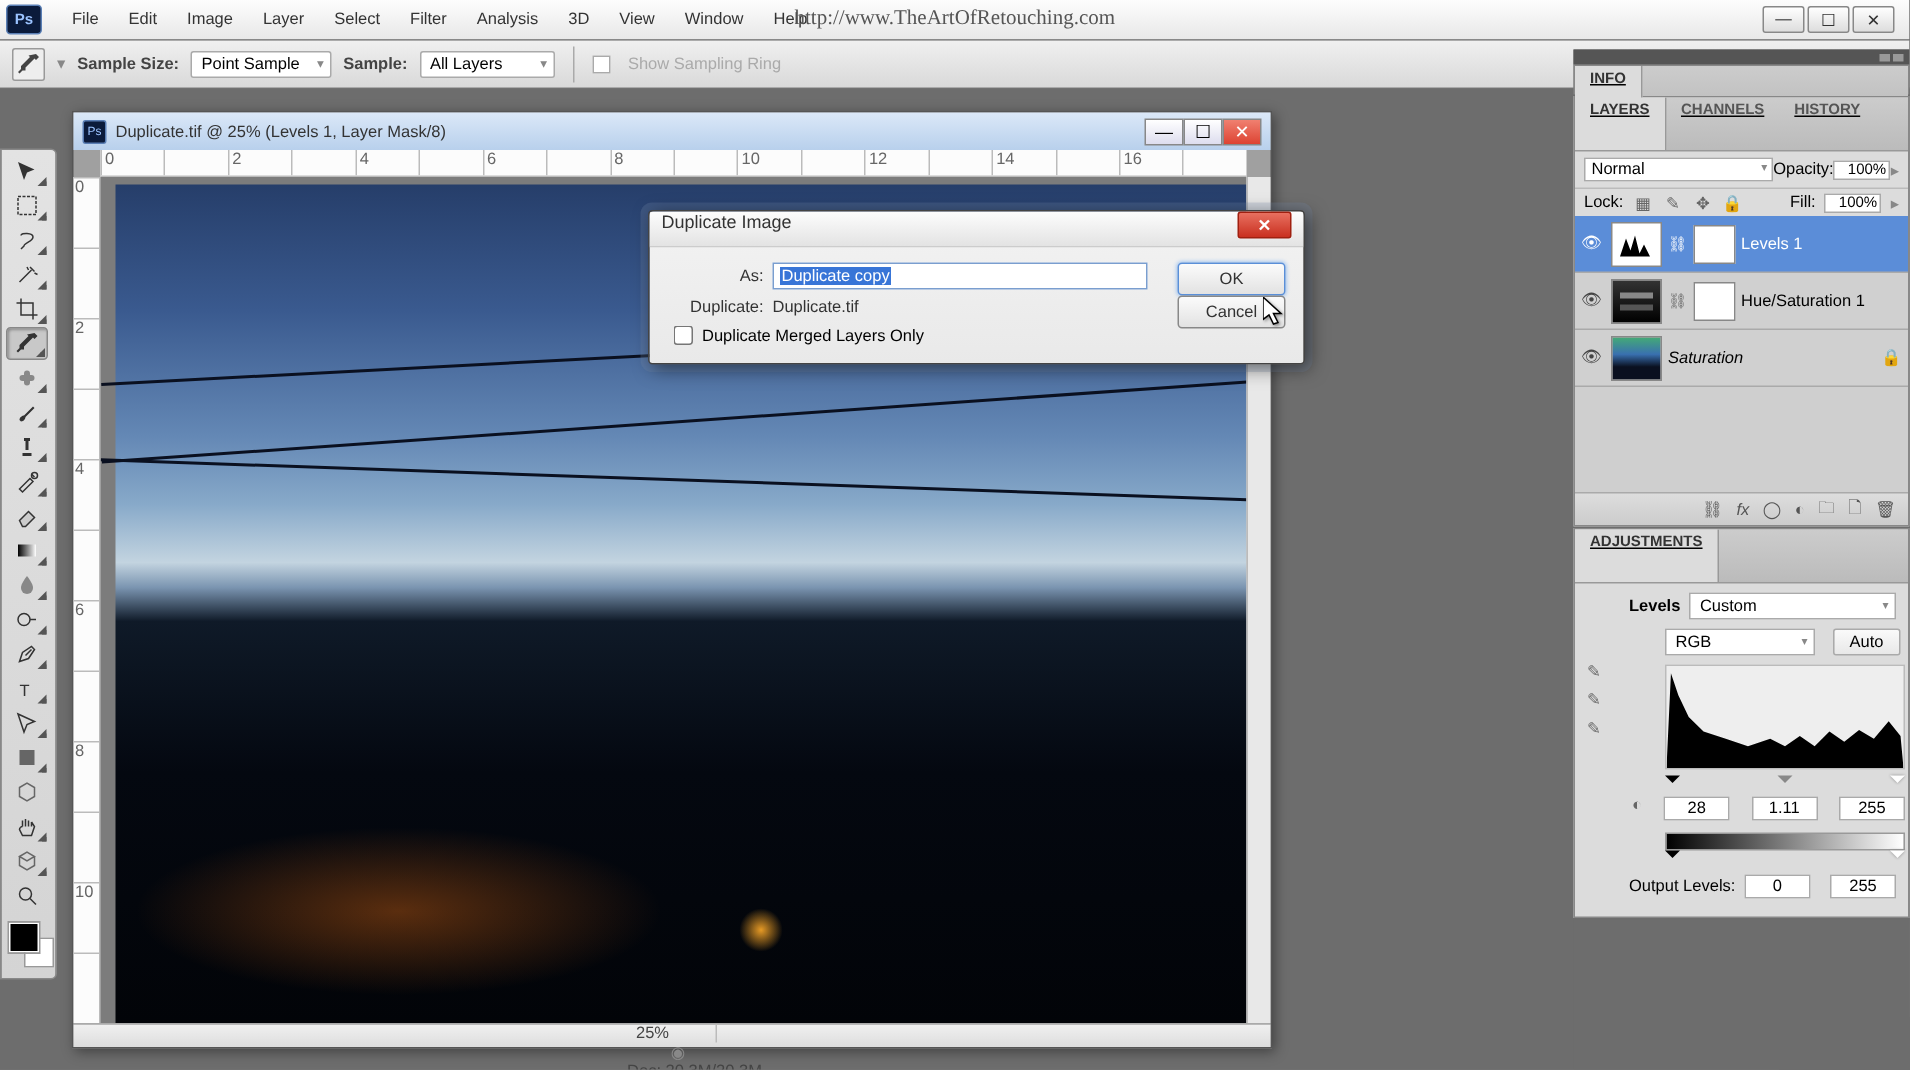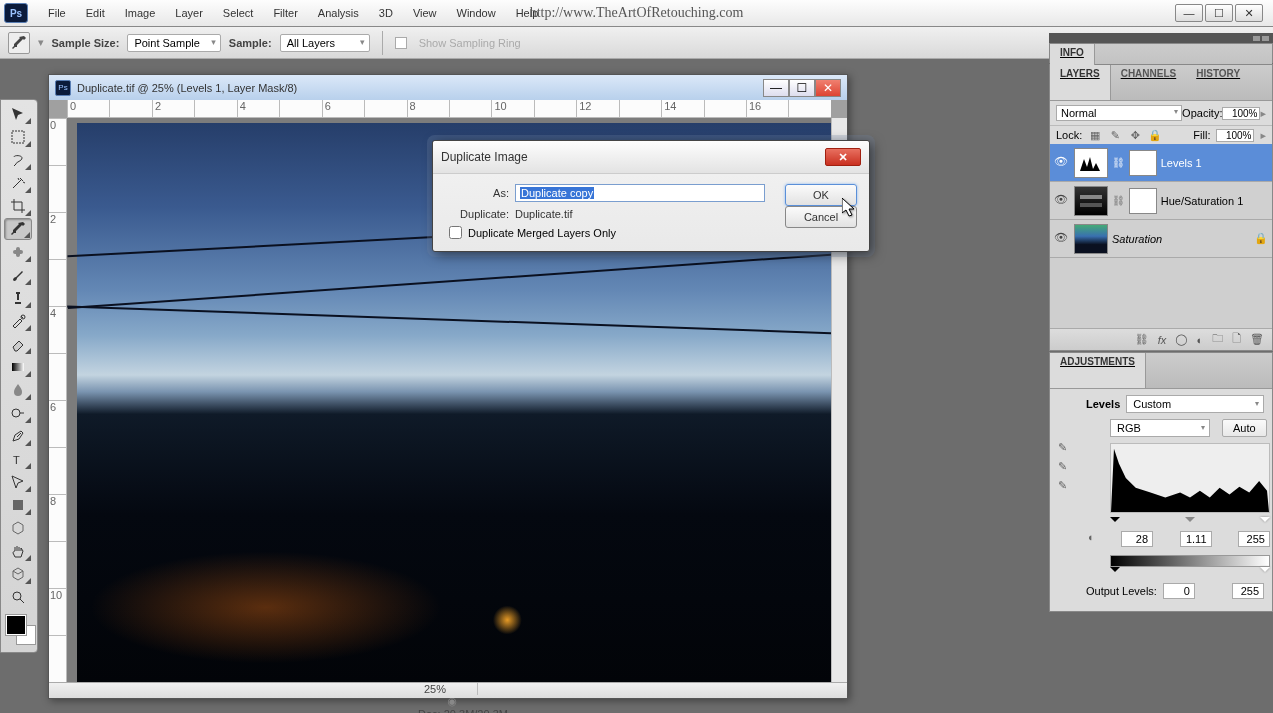--- a/index.html
+++ b/index.html
@@ -85,27 +85,27 @@
 .adj-panel .body { padding: 6px 8px; margin-left: 28px; }
 .adj-row { display: flex; align-items: center; gap: 6px; margin-bottom: 6px; }
 .adj-select { border: 1px solid #aaa; background: #fff; flex: 1; padding: 2px 16px 2px 6px; position: relative; }
 .adj-select::after { content: "▾"; position: absolute; right: 4px; color: #888; font-size: 8px; top: 3px; }
 .auto-btn { border: 1px solid #aaa; background: linear-gradient(#fafafa,#e8e8e8); padding: 2px 10px; border-radius: 2px; }
 .histo { width: 160px; height: 70px; background: #eee; border: 1px solid #bbb; margin: 4px 0 4px 24px; position: relative; overflow: hidden; }
 .histo svg { width: 100%; height: 100%; }
 .tri-row { width: 160px; margin-left: 24px; display: flex; justify-content: space-between; font-size: 9px; color: #333; }
 .tri { width: 0; height: 0; border: 5px solid transparent; }
 .num-inputs { display: flex; gap: 8px; margin: 4px 0 8px 24px; width: 160px; justify-content: space-between; }
-.num-box { border: 1px solid #aaa; background: #fff; width: 32px; padding: 1px 4px; text-align: right; }
+.num-box { border: 1px solid #aaa; background: #fff; width: 44px; padding: 1px 4px; text-align: center; }
 .grad-bar { width: 160px; height: 12px; margin-left: 24px; background: linear-gradient(90deg,#000,#fff); border: 1px solid #999; }
 .eyedrops { position: absolute; left: 8px; top: 88px; display: flex; flex-direction: column; gap: 6px; color: #666; }
 
 
 .dialog { position: absolute; left: 432px; top: 140px; width: 438px; background: linear-gradient(#f3f3f3,#e9e9e9); border: 1px solid #444; box-shadow: 3px 3px 12px rgba(0,0,0,.5), 0 0 0 5px rgba(120,140,170,.25); border-radius: 3px; z-index: 100; }
-.dlg-title { height: 24px; background: linear-gradient(#fdfdfd,#e3e3e3); display: flex; align-items: center; padding: 16px 8px; border-bottom: 1px solid #ccc; border-radius: 3px 3px 0 0; }
+.dlg-title { height: 24px; background: linear-gradient(#fdfdfd,#e3e3e3); display: flex; padding: 0 8px; border-bottom: 1px solid #ccc; border-radius: 3px 3px 0 0; }
 .dlg-title-text { flex: 1; color: #333; font-size: 12px; }
 .dlg-close { width: 36px; height: 18px; background: linear-gradient(#e87060,#c93020); border: 1px solid #a02010; border-radius: 2px; color: #fff; display: flex; align-items: center; justify-content: center; font-weight: bold; }
 .dlg-body { padding: 10px 12px 12px; position: relative; }
 .dlg-row { display: flex; align-items: center; margin-bottom: 6px; }
 .dlg-label { width: 64px; text-align: right; color: #333; margin-right: 6px; }
 .dlg-val { color: #333; }
 .dlg-input { border: 1px solid #7a9ecf; background: #fff; padding: 2px 4px; width: 250px; }
 .dlg-input .sel-text { background: #318c; background: #3875d7; color: #fff; padding: 0 1px; }
 .dlg-check { display: flex; align-items: center; margin-top: 4px; margin-left: 4px; }
 .dlg-check input { margin-right: 6px; }

